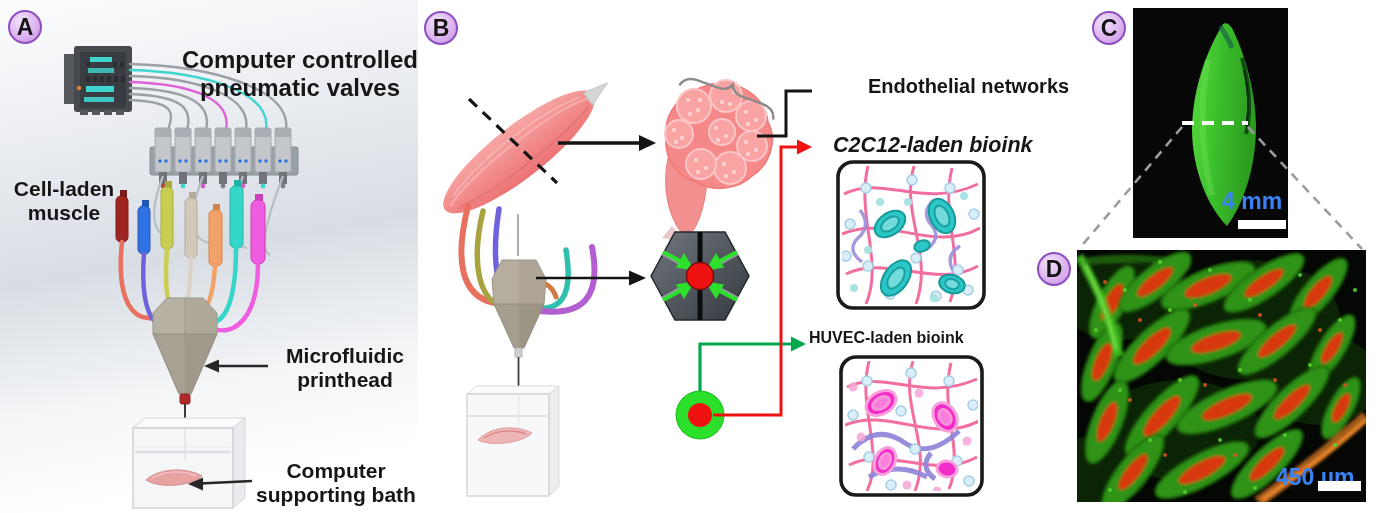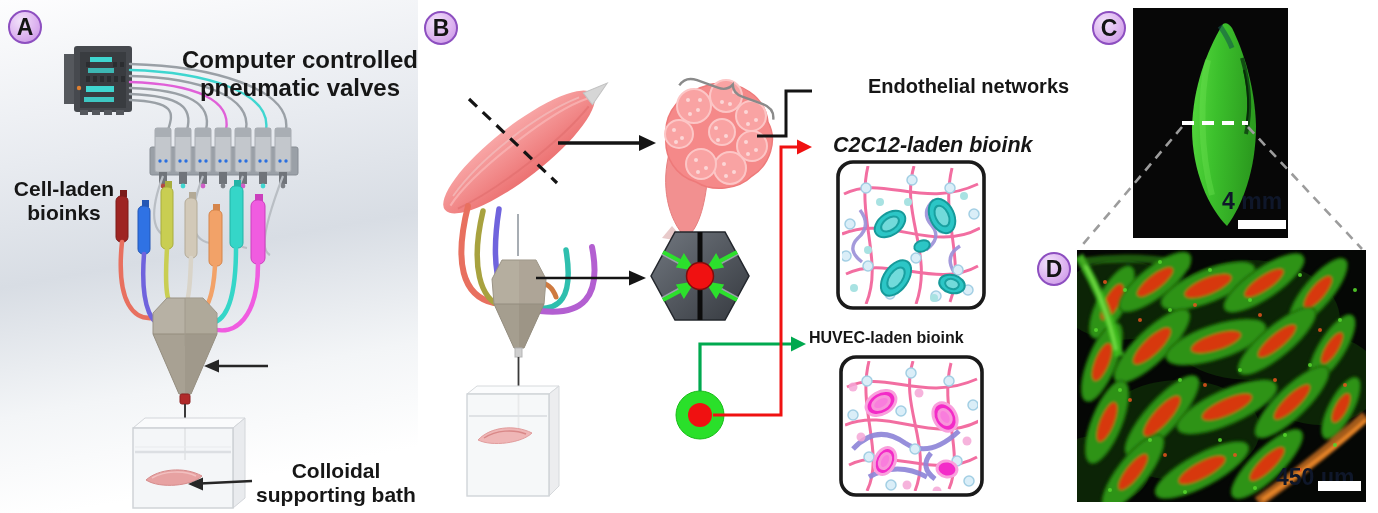--- a/index.html
+++ b/index.html
@@ -7,21 +7,21 @@
           font-family:"Liberation Sans",sans-serif;}
   .badge{position:absolute;width:34px;height:34px;border-radius:50%;
          background:radial-gradient(circle at 35% 30%, #f2e2fa 0%, #ddb4f0 55%, #c染90e4 100%);
          background:radial-gradient(circle at 35% 30%, #f2e2fa 0%, #ddb4f0 55%, #c690e4 100%);
          border:2.5px solid #8d4fc0;box-sizing:border-box;
          display:flex;align-items:center;justify-content:center;
          font-size:23px;font-weight:700;color:#141414;}
   .lbl{position:absolute;font-weight:700;color:#161616;font-size:21px;line-height:1.15;
        text-align:center;}
   .lbl.nowrap{white-space:nowrap;text-align:left;}
-  .scaletxt{position:absolute;color:#0f172a;font-weight:700;font-size:23px;white-space:nowrap;}
+  .scaletxt{position:absolute;color:#3b82f6;font-weight:700;font-size:23px;white-space:nowrap;}
   .scalebar{position:absolute;background:#ffffff;}
   svg{position:absolute;left:0;top:0;}
 </style>
 </head>
 <body>
 
 <div id="figure">
 
 <svg width="1378" height="513" viewBox="0 0 1378 513">
 <defs>
@@ -639,22 +639,23 @@
   </g>
 </g>
 </svg>
 
 <div class="badge" style="left:8px;top:10px;">A</div>
 <div class="badge" style="left:424px;top:11px;">B</div>
 <div class="badge" style="left:1092px;top:11px;">C</div>
 <div class="badge" style="left:1037px;top:252px;">D</div>
 
 <div class="lbl" style="left:182px;top:46px;width:236px;font-size:24px;">Computer controlled pneumatic valves</div>
-<div class="lbl" style="left:8px;top:177px;width:112px;">Cell-laden bioinks</div>
-<div class="lbl" style="left:254px;top:459px;width:164px;">Colloidal supporting bath</div>
+<div class="lbl" style="left:8px;top:177px;width:112px;">Cell-laden muscle</div>
+<div class="lbl" style="left:272px;top:344px;width:146px;">Microfluidic printhead</div>
+<div class="lbl" style="left:254px;top:459px;width:164px;">Computer supporting bath</div>
 
 <div class="lbl nowrap" style="left:861px;top:75px;font-size:20px;margin-left:7px;">Endothelial networks</div>
 <div class="lbl nowrap" style="left:833px;top:133px;font-size:21.5px;font-style:italic;">C2C12-laden bioink</div>
 <div class="lbl nowrap" style="left:809px;top:329px;font-size:16px;">HUVEC-laden bioink</div>
 
 <div class="scaletxt" style="left:1222px;top:188px;">4 mm</div>
 <div class="scalebar" style="left:1238px;top:220px;width:48px;height:9px;"></div>
 
 <div class="scaletxt" style="left:1276px;top:464px;text-align:right;">450 µm</div>
 <div class="scalebar" style="left:1318px;top:481px;width:43px;height:10px;"></div>

